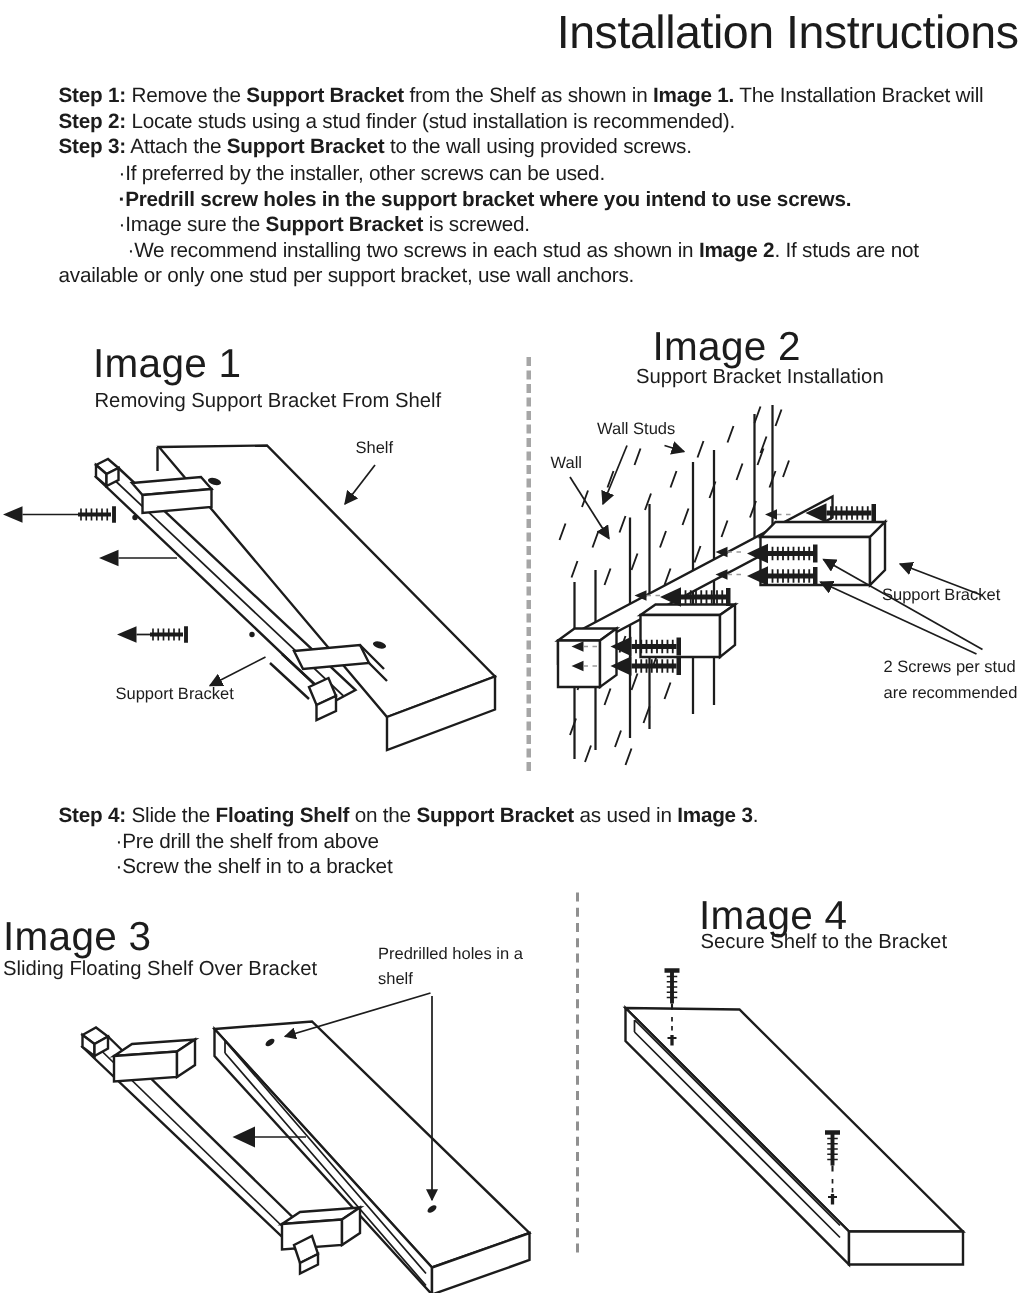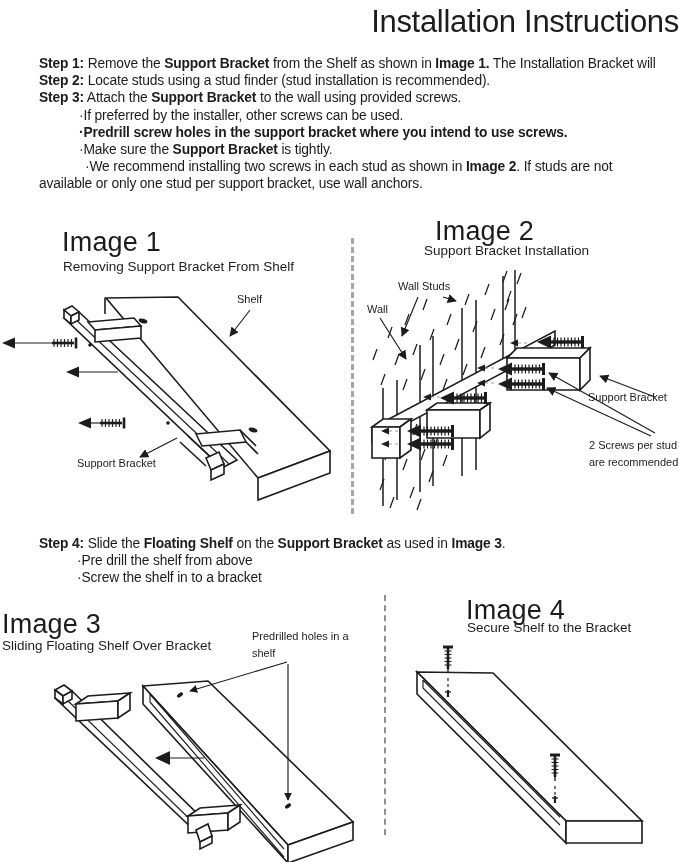--- a/index.html
+++ b/index.html
@@ -28,21 +28,21 @@
 <div class="page">
 
   <div class="abs title">Installation Instructions</div>
 
   <div class="abs tblock" style="top:55px">
       <div class="tline"><span class="b">Step 1:</span><span> Remove the </span><span class="b">Support Bracket</span><span> from the Shelf as shown in </span><span class="b">Image 1.</span><span> The Installation Bracket will</span></div>
       <div class="tline"><span class="b">Step 2:</span><span> Locate studs using a stud finder (stud installation is recommended).</span></div>
       <div class="tline"><span class="b">Step 3:</span><span> Attach the </span><span class="b">Support Bracket</span><span> to the wall using provided screws.</span></div>
       <div class="tline" style="padding-left: 40px;"><span>·If preferred by the installer, other screws can be used.</span></div>
       <div class="tline" style="padding-left: 40px; font-weight: bold;"><span>·Predrill screw holes in the support bracket where you intend to use screws.</span></div>
-      <div class="tline" style="padding-left: 40px;"><span>·Make sure the </span><span class="b">Support Bracket</span><span> is tightly.</span></div>
+      <div class="tline" style="padding-left: 40px;"><span>·Image sure the </span><span class="b">Support Bracket</span><span> is screwed.</span></div>
       <div class="tline" style="padding-left: 46px;"><span>·We recommend installing two screws in each stud as shown in </span><span class="b">Image 2</span><span>. If studs are not</span></div>
       <div class="tline"><span>available or only one stud per support bracket, use wall anchors.</span></div>
     </div>
 
   <div>
     <div class="abs fig-title" style="left:62px;top:227px">Image 1</div>
     <div class="abs fig-sub" style="left:63px;top:259px">Removing Support Bracket From Shelf</div>
 
     <svg style="left:0;top:288px" width="352" height="235" viewBox="0 0 352 235">
       <defs>

